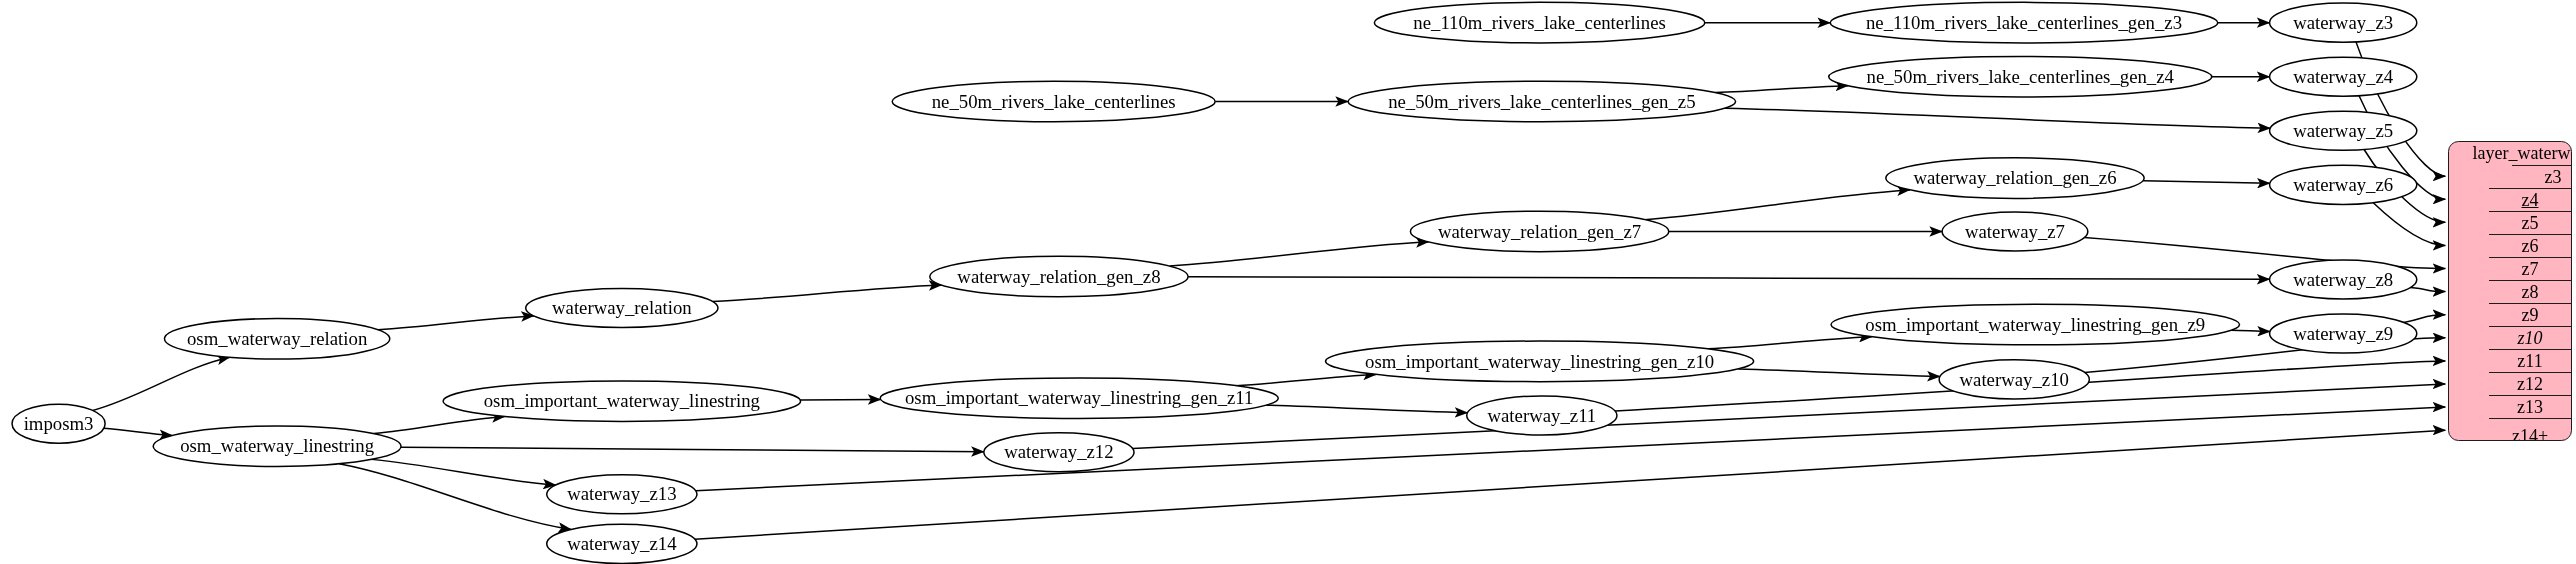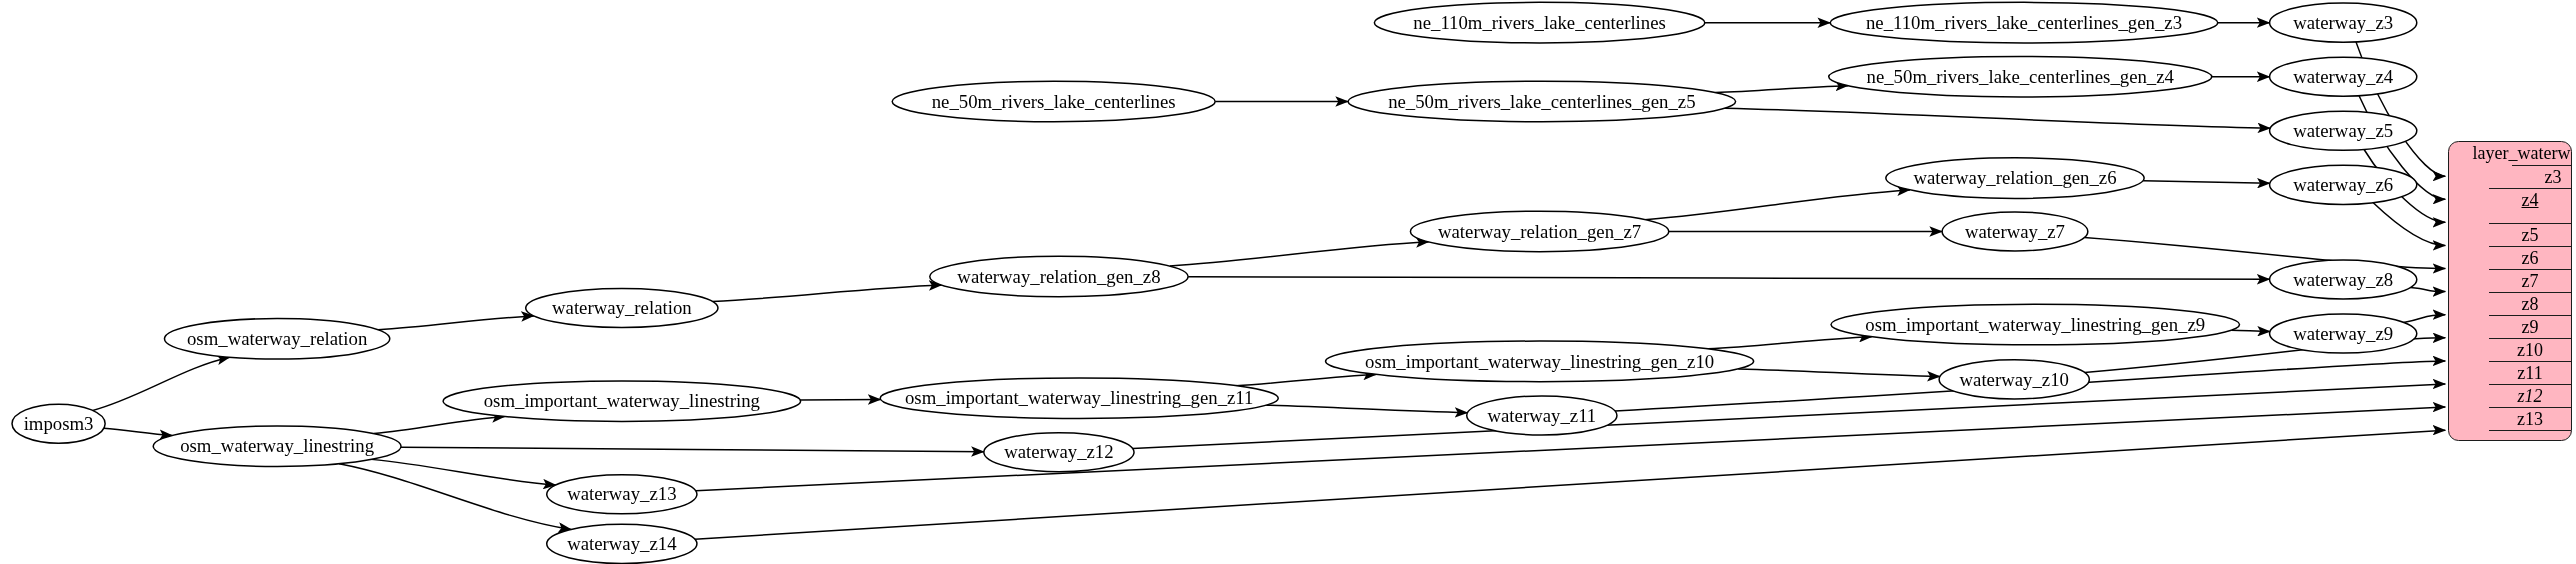--- a/index.html
+++ b/index.html
@@ -175,25 +175,25 @@
         <g>
           <ellipse cx="3120" cy="444" rx="98" ry="26" fill="#ffffff" stroke="#000000" stroke-width="2"></ellipse>
           <text x="3120" y="444" dy="0.33em" text-anchor="middle" class="node-label">waterway_z9</text>
         </g>
       </g>
   </svg>
   <div id="etl-table" style="left: 2448px; top: 141px; width: 124px; height: 300px; background: rgb(255, 182, 193); border-color: rgb(28, 28, 28);">
       <div class="tbl-row first" style="height: 23px;">layer_waterway</div>
       <div class="tbl-row" style="height: 23px; margin-left: 23px;">z3</div>
       <div class="tbl-row" style="height: 23px; text-decoration: underline;">z4</div>
-      <div class="tbl-row" style="height: 23px; margin-top: 12px;">z5</div>
+      <div class="tbl-row" style="height: 23px;">z5</div>
       <div class="tbl-row" style="height: 23px; font-family: Liberation Serif, serif;">z6</div>
       <div class="tbl-row" style="height: 23px;">z7</div>
       <div class="tbl-row" style="height: 23px;">z8</div>
       <div class="tbl-row" style="height: 23px;">z9</div>
-      <div class="tbl-row" style="height: 23px;">z10</div>
+      <div class="tbl-row" style="height: 23px; font-style: italic;">z10</div>
       <div class="tbl-row" style="height: 23px; text-align: right;">z11</div>
-      <div class="tbl-row" style="height: 23px; font-style: italic;">z12</div>
+      <div class="tbl-row" style="height: 23px;">z12</div>
       <div class="tbl-row" style="height: 23px;">z13</div>
       <div class="tbl-row" style="height: 36px;">z14+</div>
     </div>
 </div>
 
 
 </body></html>

